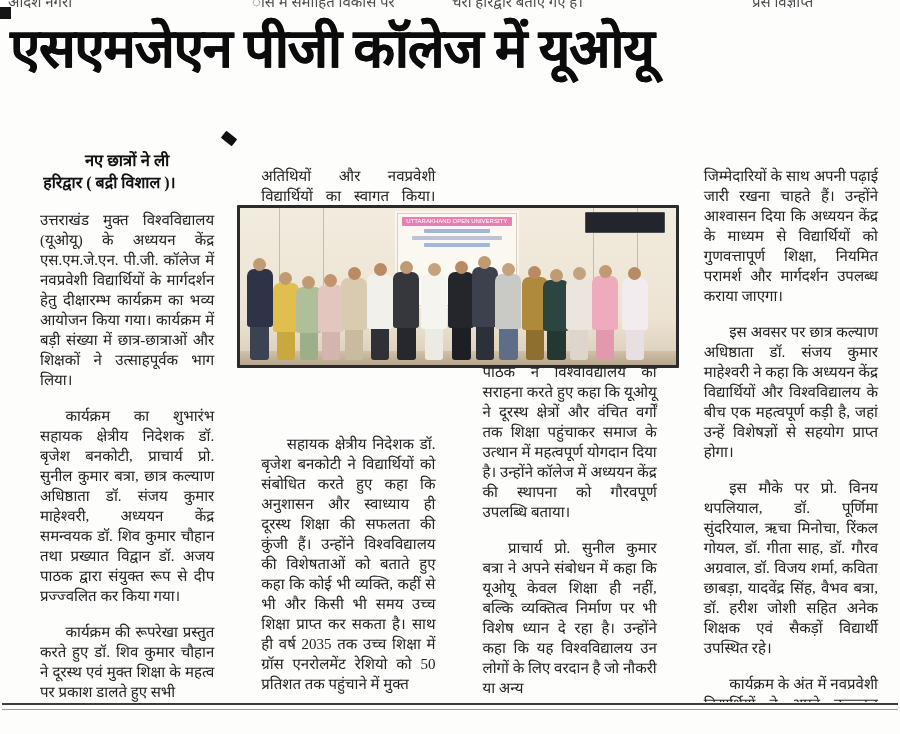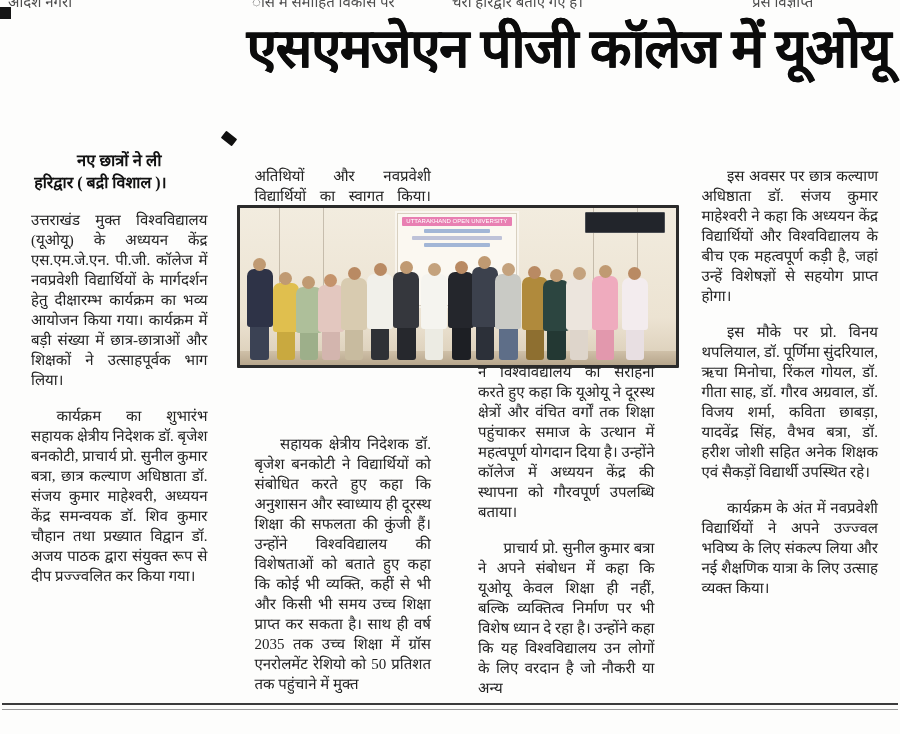--- a/index.html
+++ b/index.html
@@ -7,27 +7,27 @@
         font-family:"Liberation Serif","DejaVu Serif",serif;color:#1c1c1c;}
 
   
   .masthead{position:absolute;top:0;left:0;right:0;height:13px;overflow:hidden;}
   .masthead span{position:absolute;top:-9px;font-size:15px;color:#4c4c4c;white-space:nowrap;}
   .corner-mark{position:absolute;left:0;top:7px;width:11px;height:12px;background:#151515;}
   .stray-mark{position:absolute;left:222px;top:134px;width:14px;height:9px;background:#101010;
               transform:rotate(38deg);border-radius:1px;}
 
   
-  .headline{position:absolute;top:20px;left:10px;right:10px;text-align:right;
+  .headline{position:absolute;top:20px;left:10px;right:10px;text-align:left;
             font-weight:700;font-size:54px;line-height:58px;color:#0b0b0b;
             letter-spacing:-1px;}
   .headline div{text-shadow:0.6px 0 #0b0b0b;}
 
   
-  .columns{position:absolute;top:150px;left:15px;right:6px;height:552px;display:flex;gap:15px;overflow:hidden;}
+  .columns{position:absolute;top:150px;left:24px;right:6px;height:552px;display:flex;gap:15px;overflow:hidden;}
   .col{flex:1 1 0;overflow:hidden;font-size:15px;line-height:20px;text-align:justify;color:#222;}
   .col p{margin:16px;}
   .col p.indent{text-indent:1.7em;}
   .subhead{font-weight:700;text-align:center;font-size:16.5px;line-height:22px;color:#111;}
   .dateline{font-weight:700;font-size:16px;text-indent:1.2em;line-height:22px;color:#111;}
   .photo-gap{height:176px;}
 
   
   .photo{position:absolute;left:237px;top:205px;width:436px;height:157px;
          border:3px solid #2b2b2b;background:linear-gradient(#f2ecdf 0%,#ece3d2 70%,#d9ccb6 100%);
@@ -71,35 +71,37 @@
     <div>एसएमजेएन पीजी कॉलेज में यूओयू</div>
   </div>
 
   <div class="columns">
 
     <div class="col">
       <div class="subhead">नए छात्रों ने ली</div>
       <div class="dateline">हरिद्वार ( बद्री विशाल )।</div>
       <p>उत्तराखंड मुक्त विश्वविद्यालय (यूओयू) के अध्ययन केंद्र एस.एम.जे.एन. पी.जी. कॉलेज में नवप्रवेशी विद्यार्थियों के मार्गदर्शन हेतु दीक्षारम्भ कार्यक्रम का भव्य आयोजन किया गया। कार्यक्रम में बड़ी संख्या में छात्र-छात्राओं और शिक्षकों ने उत्साहपूर्वक भाग लिया।</p>
       <p class="indent">कार्यक्रम का शुभारंभ सहायक क्षेत्रीय निदेशक डॉ. बृजेश बनकोटी, प्राचार्य प्रो. सुनील कुमार बत्रा, छात्र कल्याण अधिष्ठाता डॉ. संजय कुमार माहेश्वरी, अध्ययन केंद्र समन्वयक डॉ. शिव कुमार चौहान तथा प्रख्यात विद्वान डॉ. अजय पाठक द्वारा संयुक्त रूप से दीप प्रज्ज्वलित कर किया गया।</p>
+      <p class="indent">कार्यक्रम की रूपरेखा प्रस्तुत करते हुए डॉ. शिव कुमार चौहान ने दूरस्थ एवं मुक्त शिक्षा के महत्व पर प्रकाश डालते हुए सभी</p>
     </div>
 
     <div class="col">
       <p>अतिथियों और नवप्रवेशी विद्यार्थियों का स्वागत किया। उन्होंने कहा कि</p>
       <div class="photo-gap"></div>
       <p class="indent">सहायक क्षेत्रीय निदेशक डॉ. बृजेश बनकोटी ने विद्यार्थियों को संबोधित करते हुए कहा कि अनुशासन और स्वाध्याय ही दूरस्थ शिक्षा की सफलता की कुंजी हैं। उन्होंने विश्वविद्यालय की विशेषताओं को बताते हुए कहा कि कोई भी व्यक्ति, कहीं से भी और किसी भी समय उच्च शिक्षा प्राप्त कर सकता है। साथ ही वर्ष 2035 तक उच्च शिक्षा में ग्रॉस एनरोलमेंट रेशियो को 50 प्रतिशत तक पहुंचाने में मुक्त</p>
     </div>
 
     <div class="col">
       <div class="photo-gap"></div>
       <p class="indent">मुख्य वक्ता डॉ. अजय पाठक ने विश्वविद्यालय की सराहना करते हुए कहा कि यूओयू ने दूरस्थ क्षेत्रों और वंचित वर्गों तक शिक्षा पहुंचाकर समाज के उत्थान में महत्वपूर्ण योगदान दिया है। उन्होंने कॉलेज में अध्ययन केंद्र की स्थापना को गौरवपूर्ण उपलब्धि बताया।</p>
       <p class="indent">प्राचार्य प्रो. सुनील कुमार बत्रा ने अपने संबोधन में कहा कि यूओयू केवल शिक्षा ही नहीं, बल्कि व्यक्तित्व निर्माण पर भी विशेष ध्यान दे रहा है। उन्होंने कहा कि यह विश्वविद्यालय उन लोगों के लिए वरदान है जो नौकरी या अन्य</p>
     </div>
 
     <div class="col">
+      <p>जिम्मेदारियों के साथ अपनी पढ़ाई जारी रखना चाहते हैं। उन्होंने आश्वासन दिया कि अध्ययन केंद्र के माध्यम से विद्यार्थियों को गुणवत्तापूर्ण शिक्षा, नियमित परामर्श और मार्गदर्शन उपलब्ध कराया जाएगा।</p>
       <p class="indent">इस अवसर पर छात्र कल्याण अधिष्ठाता डॉ. संजय कुमार माहेश्वरी ने कहा कि अध्ययन केंद्र विद्यार्थियों और विश्वविद्यालय के बीच एक महत्वपूर्ण कड़ी है, जहां उन्हें विशेषज्ञों से सहयोग प्राप्त होगा।</p>
       <p class="indent">इस मौके पर प्रो. विनय थपलियाल, डॉ. पूर्णिमा सुंदरियाल, ऋचा मिनोचा, रिंकल गोयल, डॉ. गीता साह, डॉ. गौरव अग्रवाल, डॉ. विजय शर्मा, कविता छाबड़ा, यादवेंद्र सिंह, वैभव बत्रा, डॉ. हरीश जोशी सहित अनेक शिक्षक एवं सैकड़ों विद्यार्थी उपस्थित रहे।</p>
       <p class="indent">कार्यक्रम के अंत में नवप्रवेशी विद्यार्थियों ने अपने उज्ज्वल भविष्य के लिए संकल्प लिया और नई शैक्षणिक यात्रा के लिए उत्साह व्यक्त किया।</p>
     </div>
 
   </div>
 
   <div class="photo">
     <div class="wall-line" style="left:9%"></div>
     <div class="wall-line" style="left:19%"></div>

